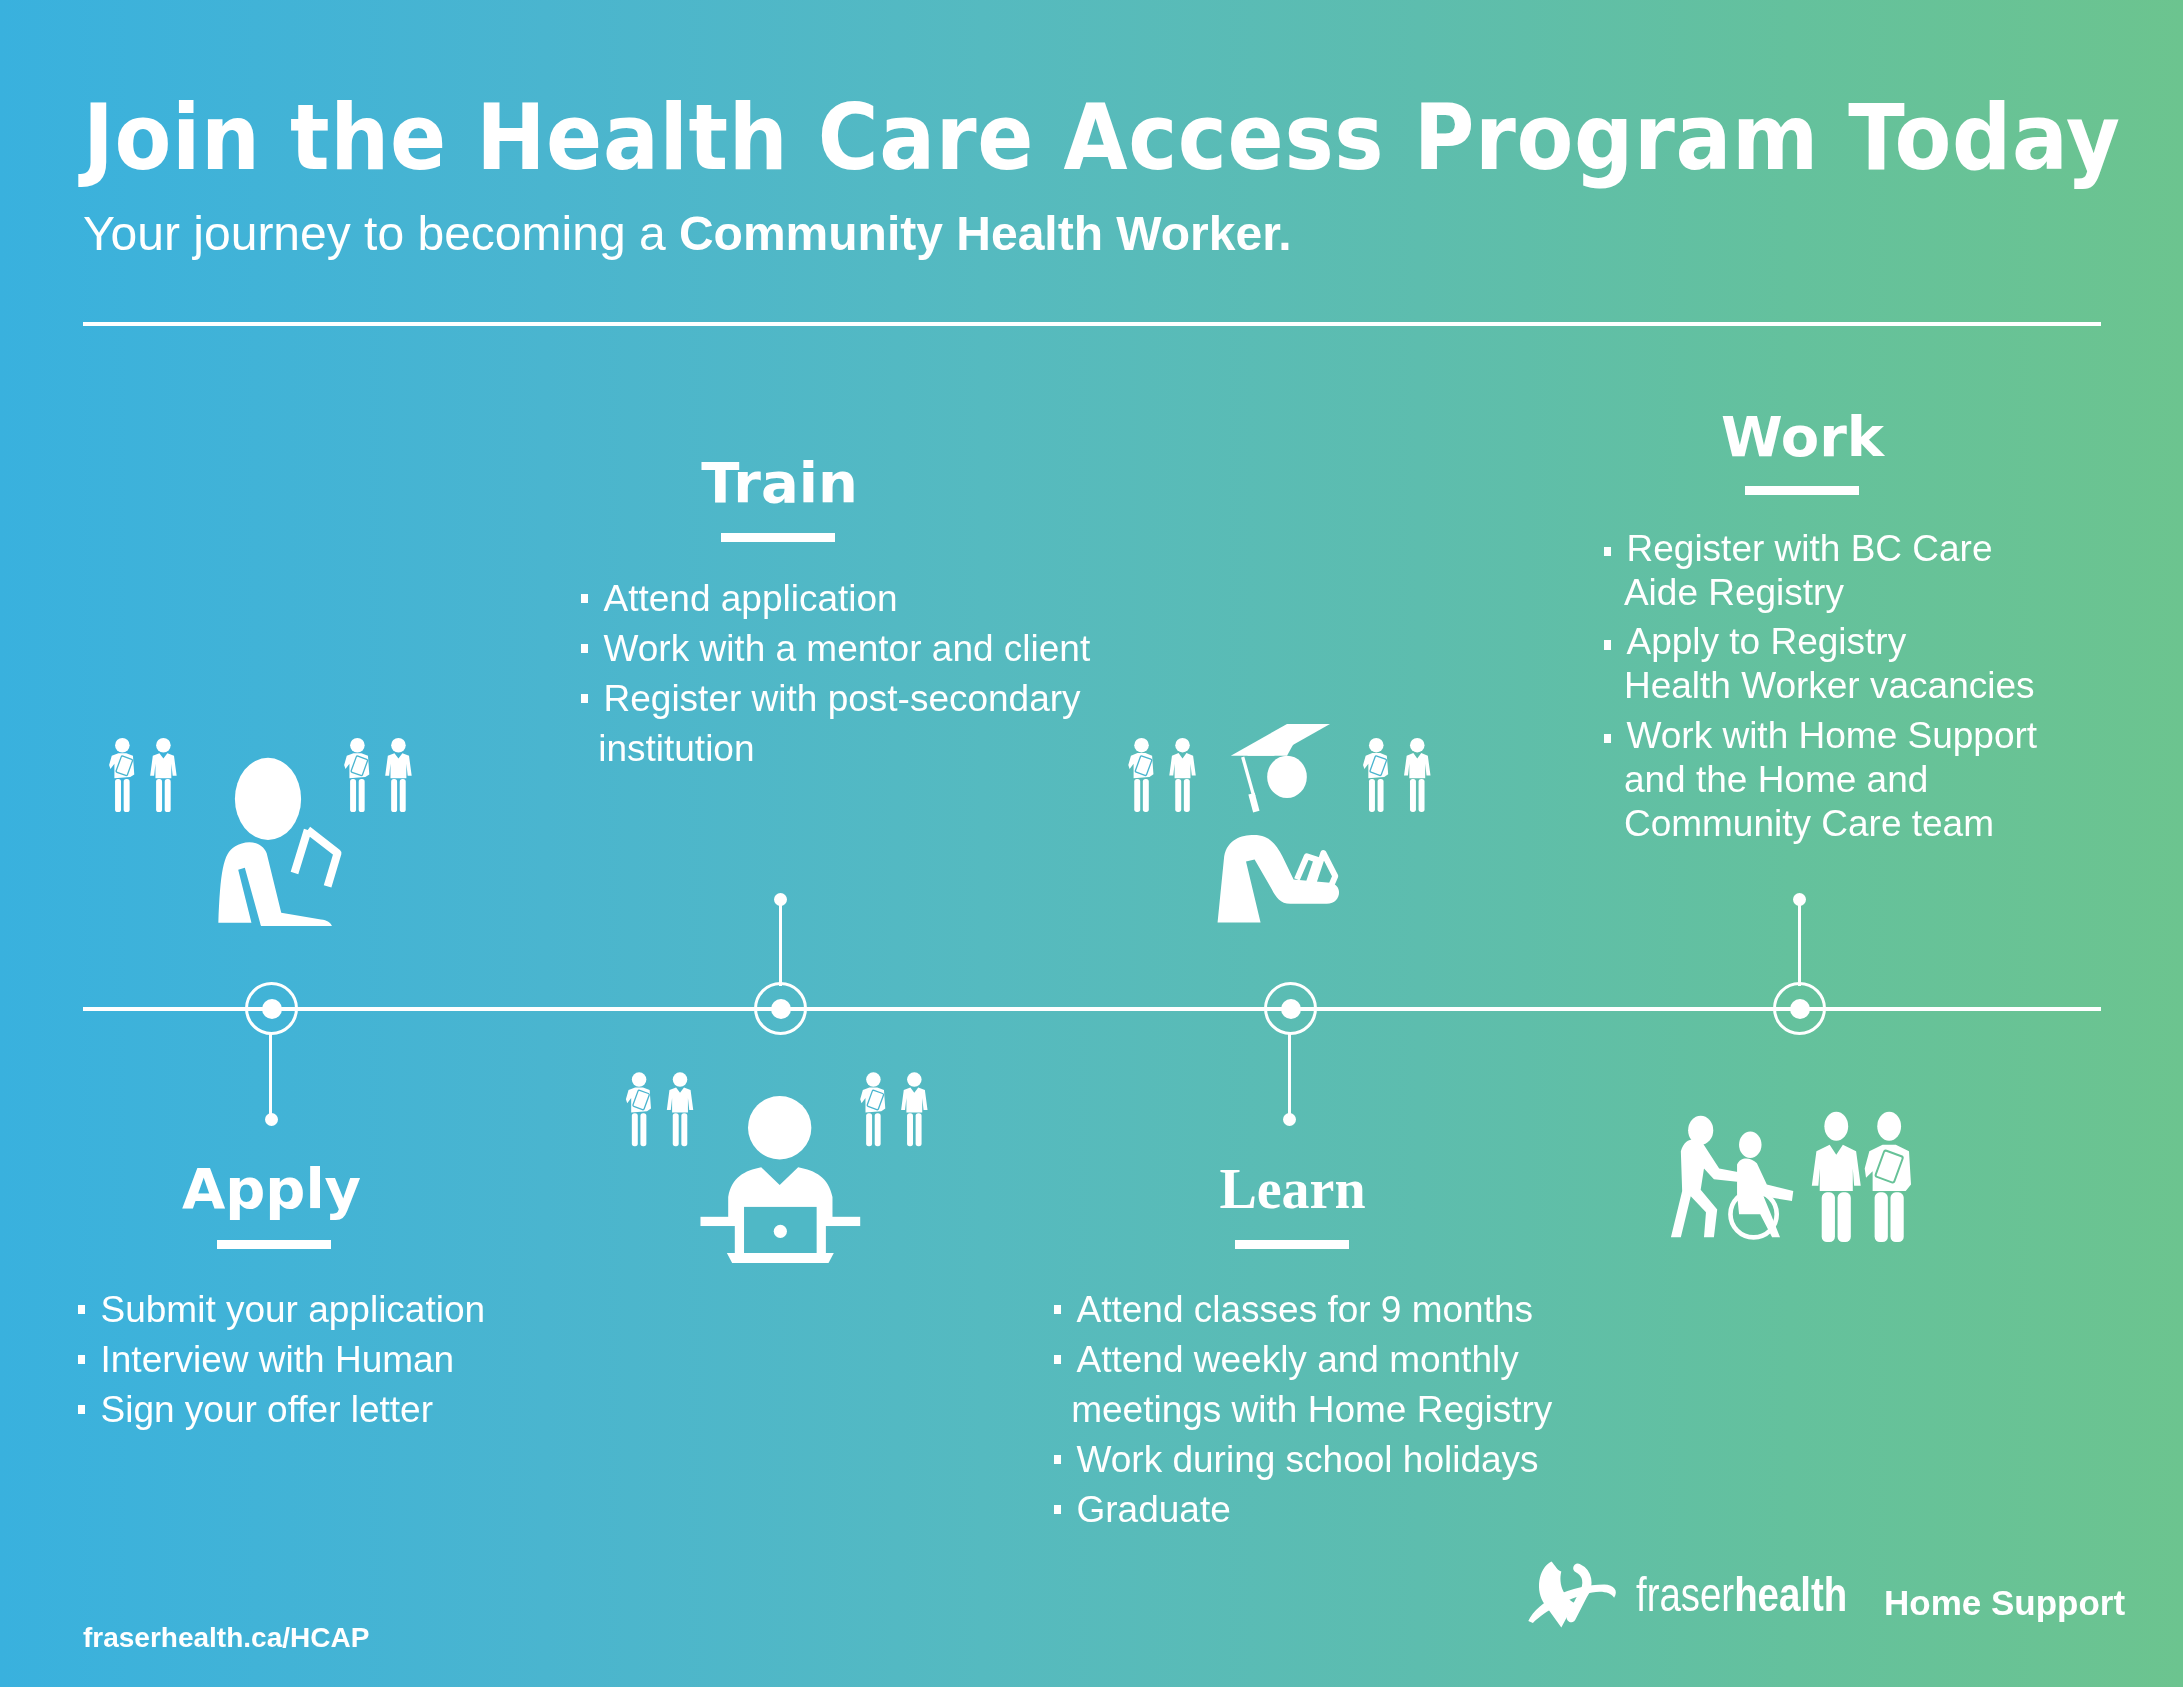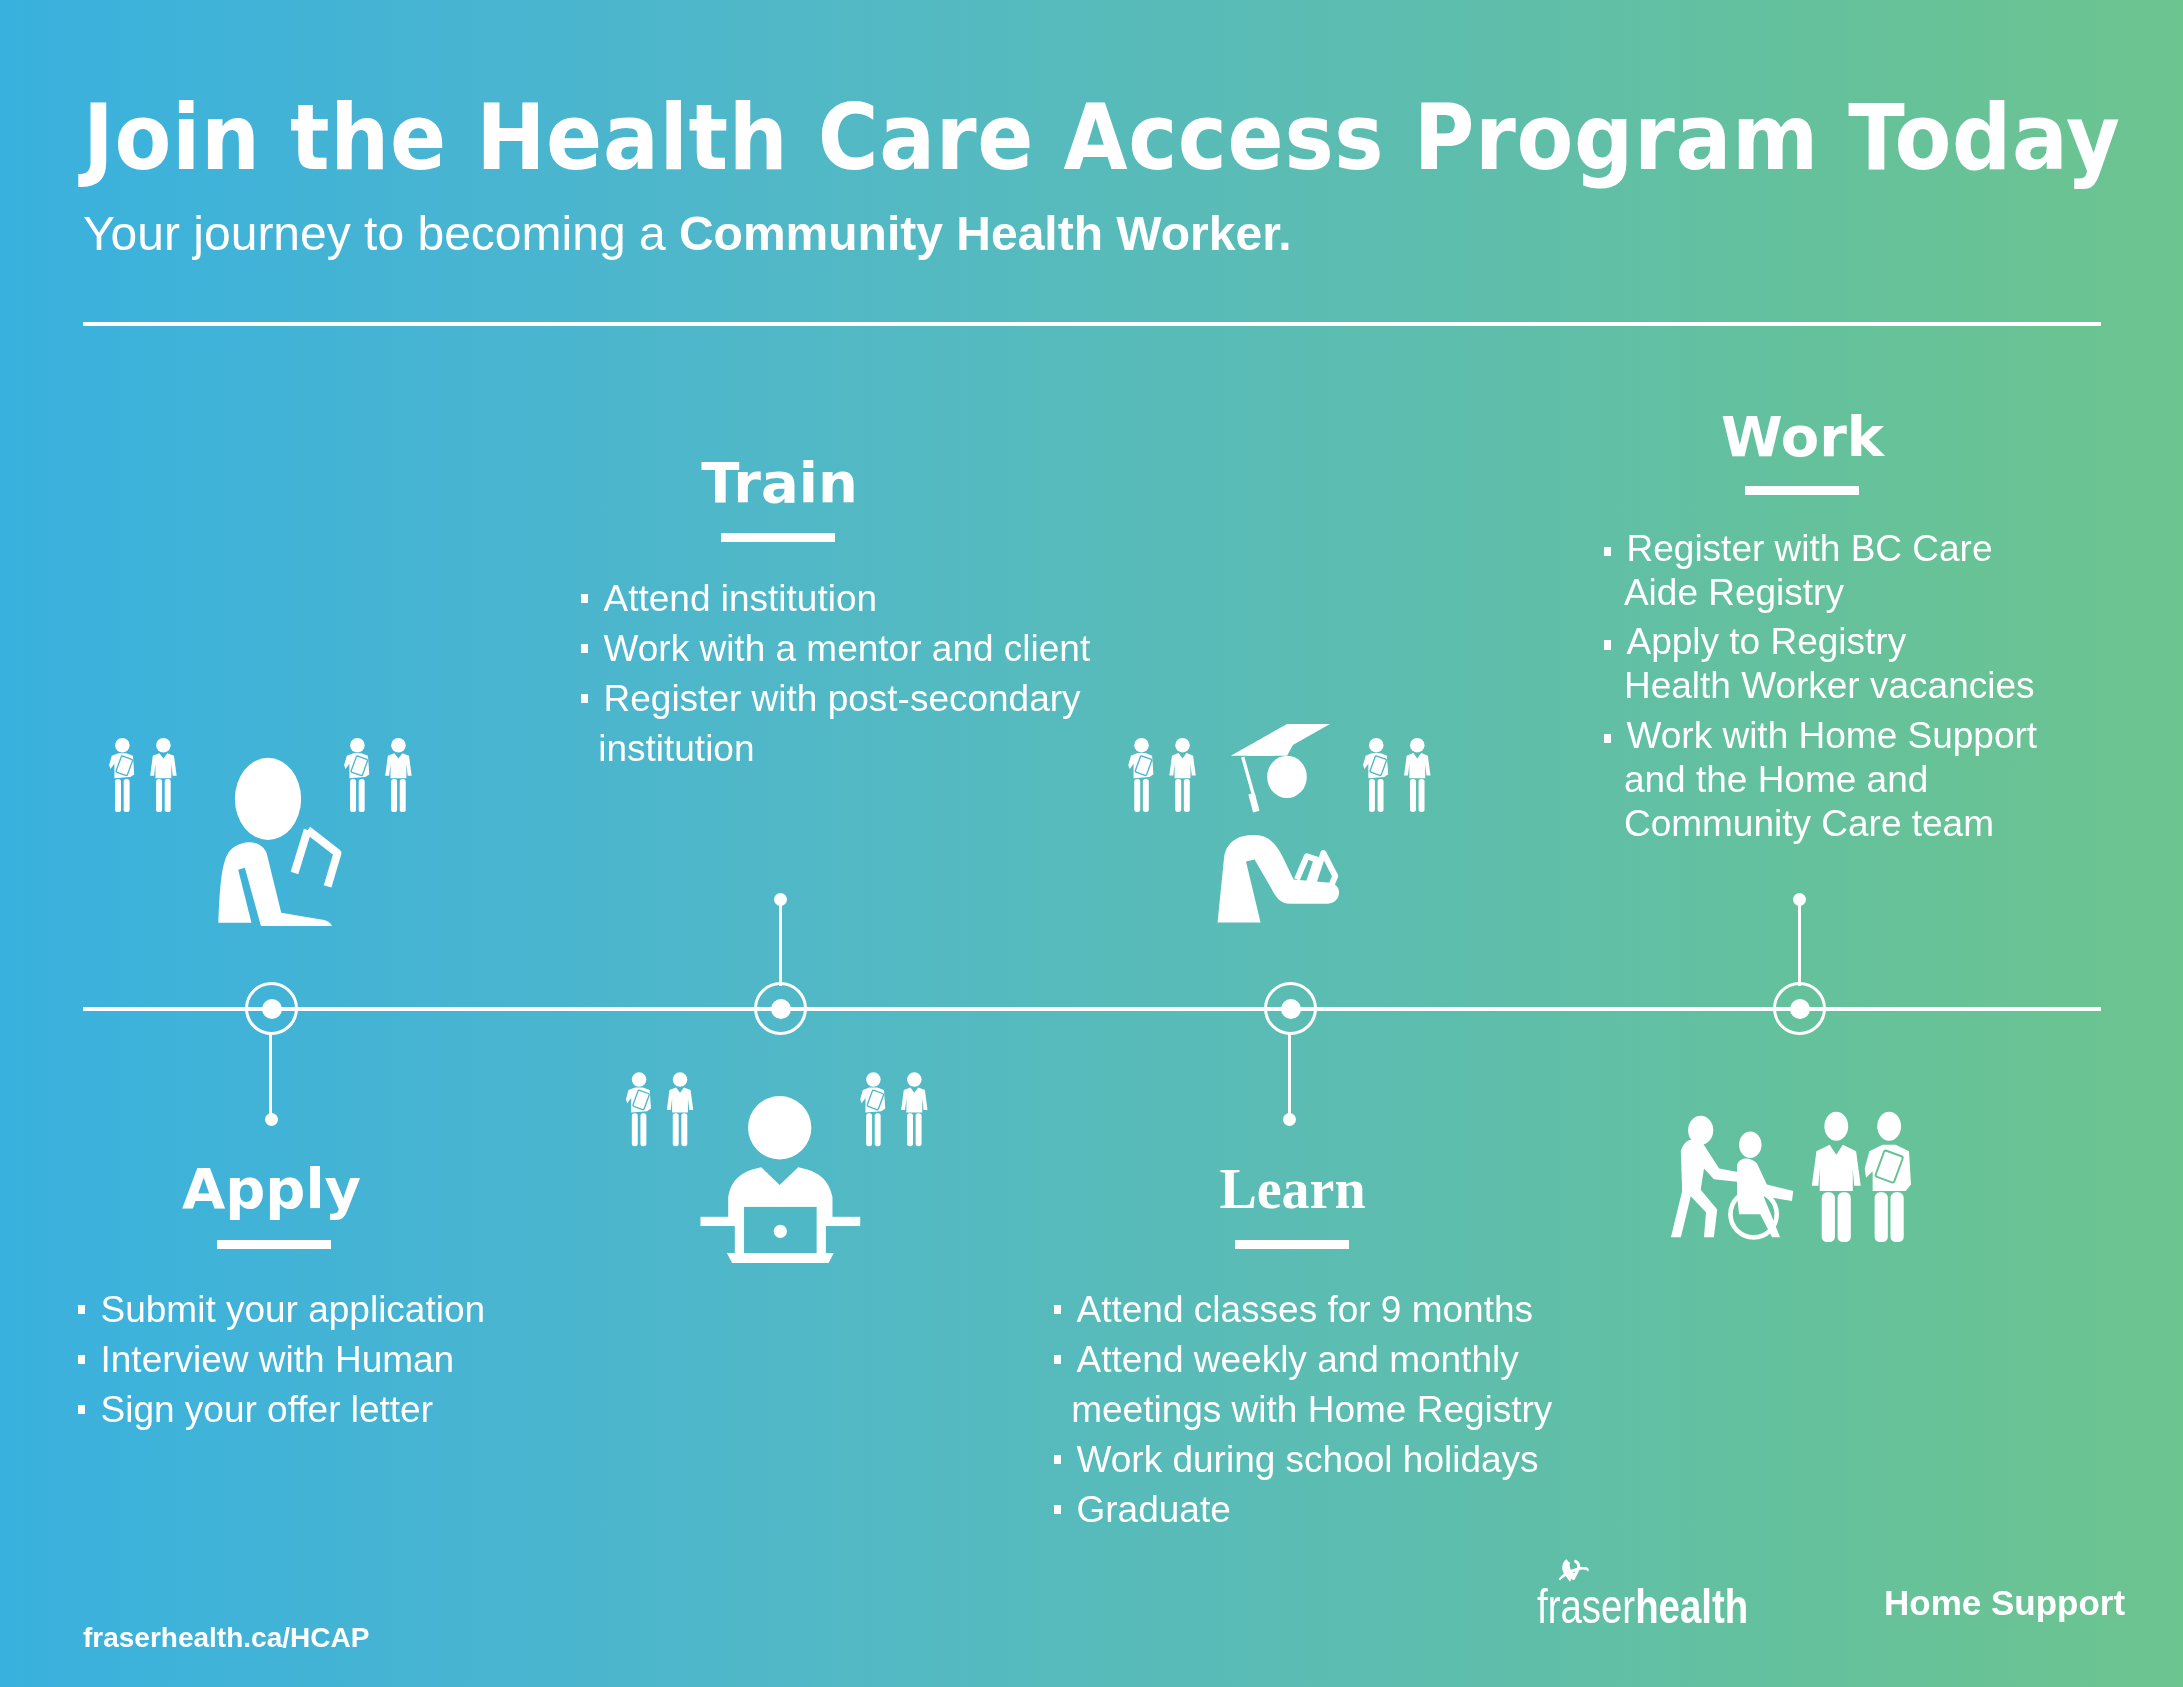--- a/index.html
+++ b/index.html
@@ -32,21 +32,21 @@
     font-size:56px; font-weight:700; text-align:center; width:331px; line-height:1;
     font-family: "DejaVu Sans", "Liberation Sans", sans-serif;
   }
   .underline { height:9.3px; background:#fff; }
 
   ul.steps { list-style:none; margin:0; padding:0; font-size:37px; line-height:50px; }
   ul.steps li { position:relative; padding-left:22.5px; white-space:nowrap; }
   ul.steps li::before { content:""; position:absolute; left:0; top:20px; width:7.3px; height:9.3px; background:#fff; }
 
   .footer-url { left:83px; top:1578px; font-size:28px; font-weight:700; white-space:nowrap;margin-top:44px; }
-  .logo { left:1525px; top:1558px; height:73px; display:flex; align-items:flex-start;flex-direction:column; }
+  .logo { left:1525px; top:1558px; height:73px; display:flex; align-items:center; }
   .logo-word { font-size:48px; line-height:1; white-space:nowrap; margin-left:12px; transform:scaleX(0.8); transform-origin:left center; }
   .logo-word .light { font-weight:400; }
   .logo-word .bold { font-weight:700; }
   .home-support { left:1884px; top:1583px; font-size:35px; font-weight:700; white-space:nowrap; }
   svg { display:block; }
 </style>
 </head>
 <body>
 
 <div class="abs title">Join the Health Care Access Program Today</div>
@@ -156,21 +156,21 @@
 <div class="abs underline" style="left:217px; top:1240px; width:114px;"></div>
 <ul class="abs steps" style="left:78px; top:1285px;">
   <li><span>Submit your application</span></li>
   <li><span>Interview with Human</span><br></li>
   <li><span>Sign your offer letter</span></li>
 </ul>
 
 <div class="abs heading" style="left:614px; top:455px;">Train</div>
 <div class="abs underline" style="left:721px; top:533px; width:114px;"></div>
 <ul class="abs steps" style="left:581px; top:574px;">
-  <li><span>Attend institution</span></li>
+  <li><span>Attend application</span></li>
   <li><span>Work with a mentor and client</span></li>
   <li><span>Register with post-secondary</span><br><span style="margin-left:-5.3px">institution</span></li>
 </ul>
 
 <div class="abs heading" style="left:1127px; top:1161px;font-family:Liberation Serif, serif;">Learn</div>
 <div class="abs underline" style="left:1235px; top:1240px; width:114px;"></div>
 <ul class="abs steps" style="left:1054px; top:1285px;">
   <li><span>Attend classes for 9 months</span></li>
   <li><span>Attend weekly and monthly</span><br><span style="margin-left:-5.3px">meetings with Home Registry</span></li>
   <li><span>Work during school holidays</span></li>

